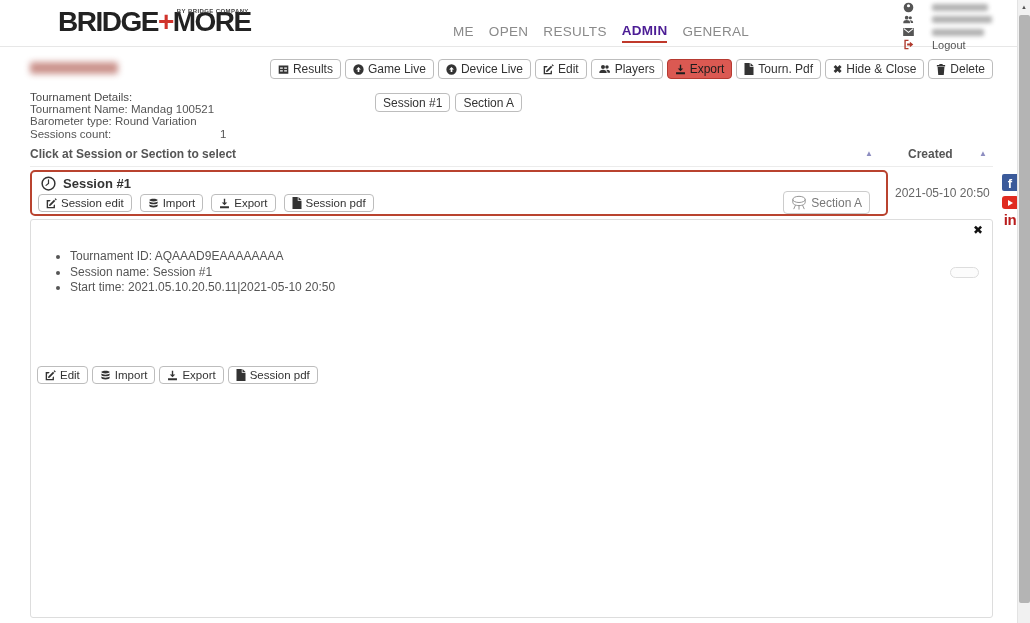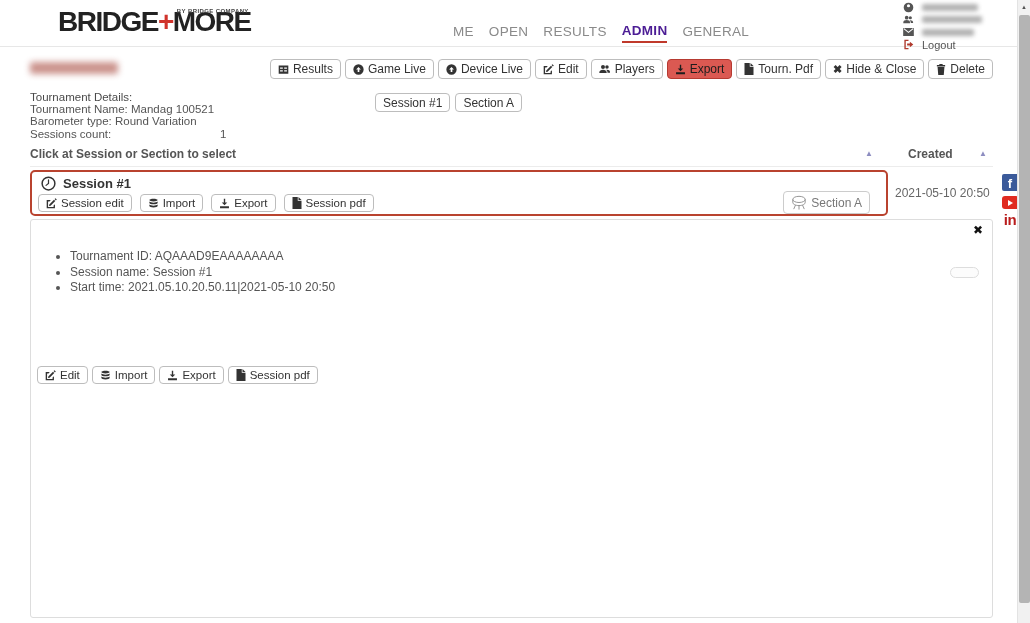--- a/index.html
+++ b/index.html
@@ -11,21 +11,21 @@
   .header { position:absolute; left:0; top:0; width:1017px; height:47px; background:#fff; border-bottom:1px solid #e7e7e7; }
   .logo { position:absolute; left:30px; top:5px;margin-left:28px; }
   .logo-main { font-size:28px; font-weight:800; letter-spacing:-1.5px; color:#222; line-height:34px; white-space:nowrap; }
   .logo-plus { color:#d0342c; font-weight:800; }
   .logo-tagline { position:absolute; top:3px; right:2px; font-size:6px; font-weight:700; letter-spacing:.4px; color:#444; white-space:nowrap; }
   .nav { position:absolute; left:453px; top:23px; display:flex; gap:15px; font-size:13.5px; color:#8a8a8a; letter-spacing:.3px;align-items:center; }
   .nav-item { cursor:pointer; padding-bottom:3px; }
   .nav-item.active { color:#4c1d95; font-weight:700; border-bottom:2px solid #c0392b; }
 
   .user-panel { position:absolute; left:903px; top:1px; font-size:11px; color:#555; }
-  .user-row { display:flex; align-items:center; gap:8px; height:12.5px; }
+  .user-row { display:flex; align-items:center; gap:18px; height:12.5px; }
   .user-row svg { flex:none; }
   .redacted { background:#8f8f8f; filter:blur(2px); border-radius:2px; opacity:.7; }
   .r-name { width:56px; height:7px; }
   .r-org  { width:60px; height:7px; }
   .r-mail { width:52px; height:7px; }
   .logout-label { cursor:pointer; }
 
   
   .title-blur { position:absolute; left:30px; top:62px; width:88px; height:12px; background:#b05a50; filter:blur(3px); border-radius:2px; opacity:.65; }
   .toolbar { position:absolute; top:59px; right:37px; display:flex; gap:4px; }

